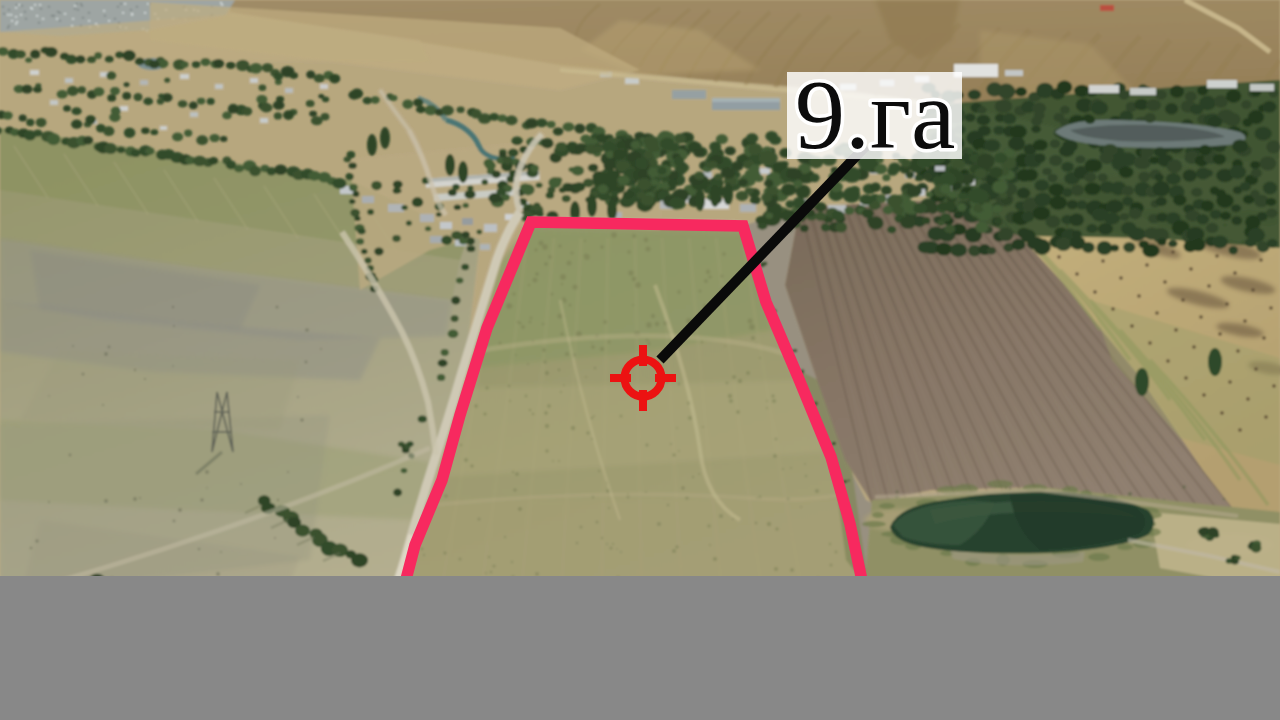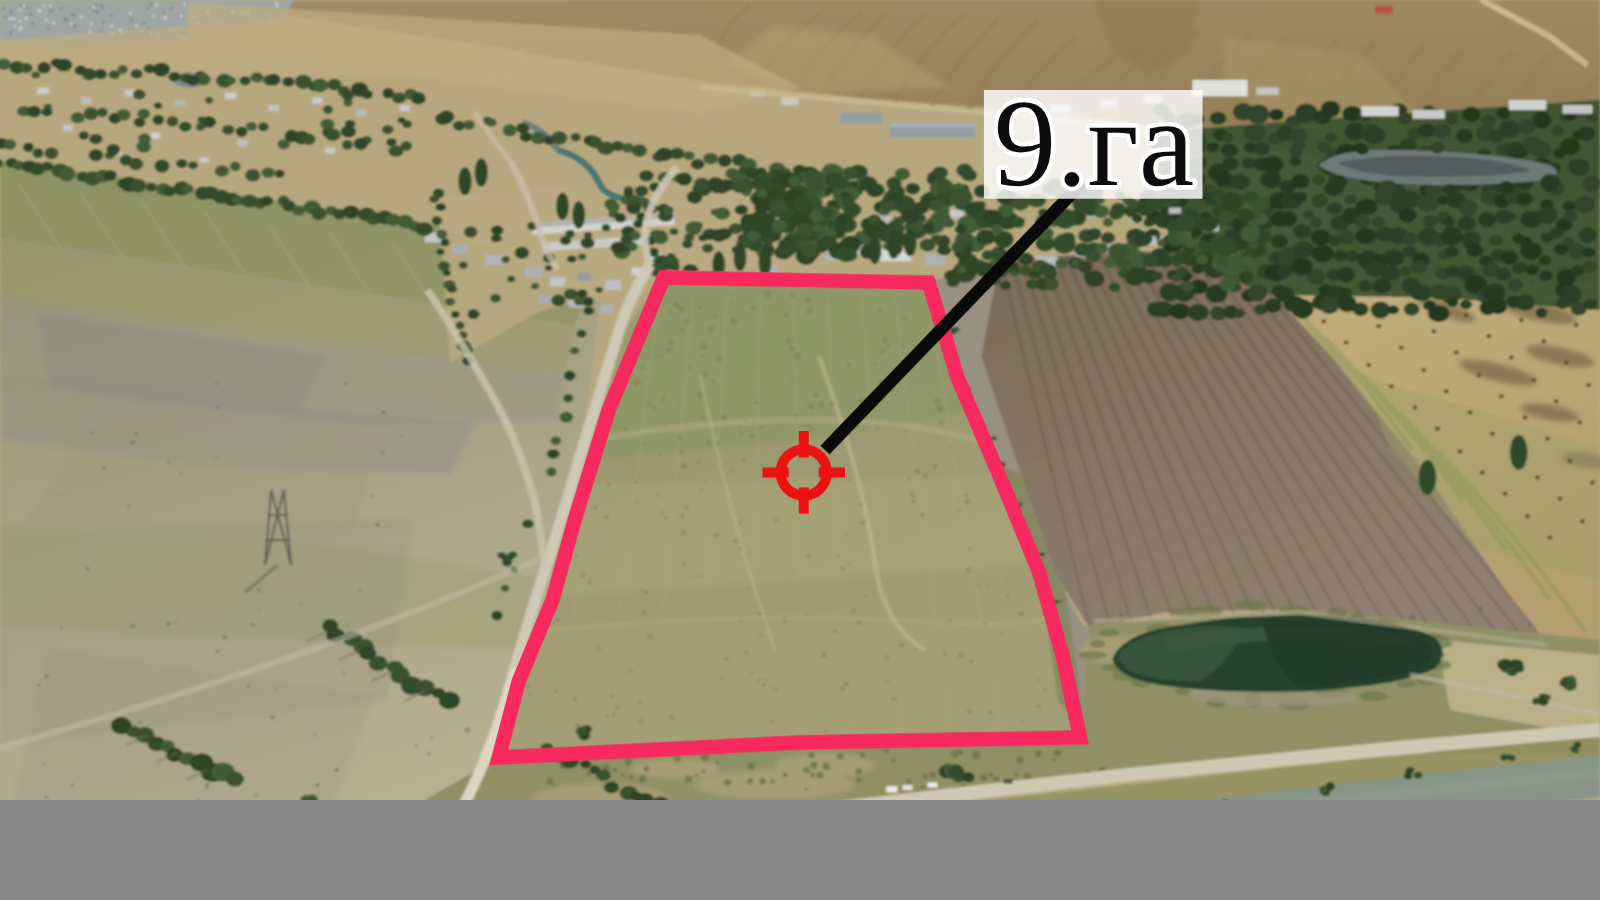--- a/index.html
+++ b/index.html
@@ -1,13 +1,13 @@
 <!DOCTYPE html>
 <html><head><meta charset="utf-8"><title>land</title>
-<style>html,body{margin:0;padding:0;background:#888}#scene{width:1280px;height:640px;overflow:hidden;position:relative}</style>
+<style>html,body{margin:0;padding:0;background:#888}#scene{width:1280px;height:576px;overflow:hidden;position:relative}</style>
 </head><body>
 <div id="scene">
 <svg width="1280" height="720" viewBox="0 0 1280 720">
 <defs>
 <linearGradient id="hillg" x1="0" y1="0" x2="0.25" y2="1">
 <stop offset="0" stop-color="#a5906a"></stop>
           <stop offset="0.6" stop-color="#9c855d"></stop>
           <stop offset="1" stop-color="#917b53"></stop>
 </linearGradient>
 <linearGradient id="tanfg" x1="0" y1="0" x2="0.4" y2="1">

